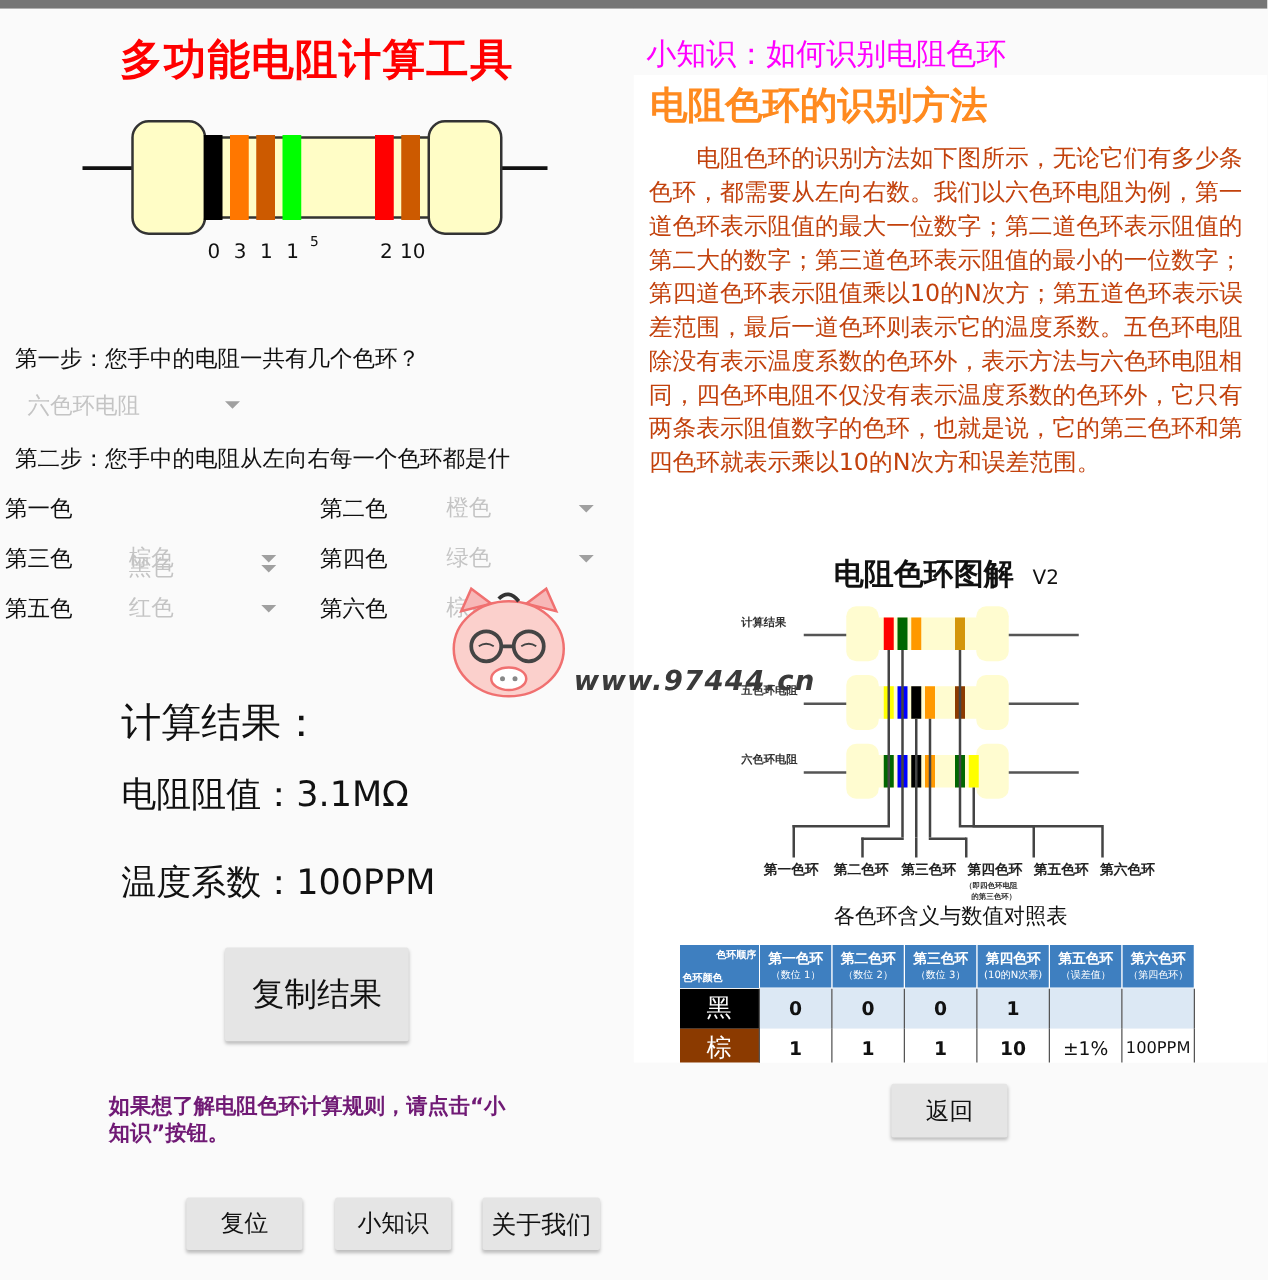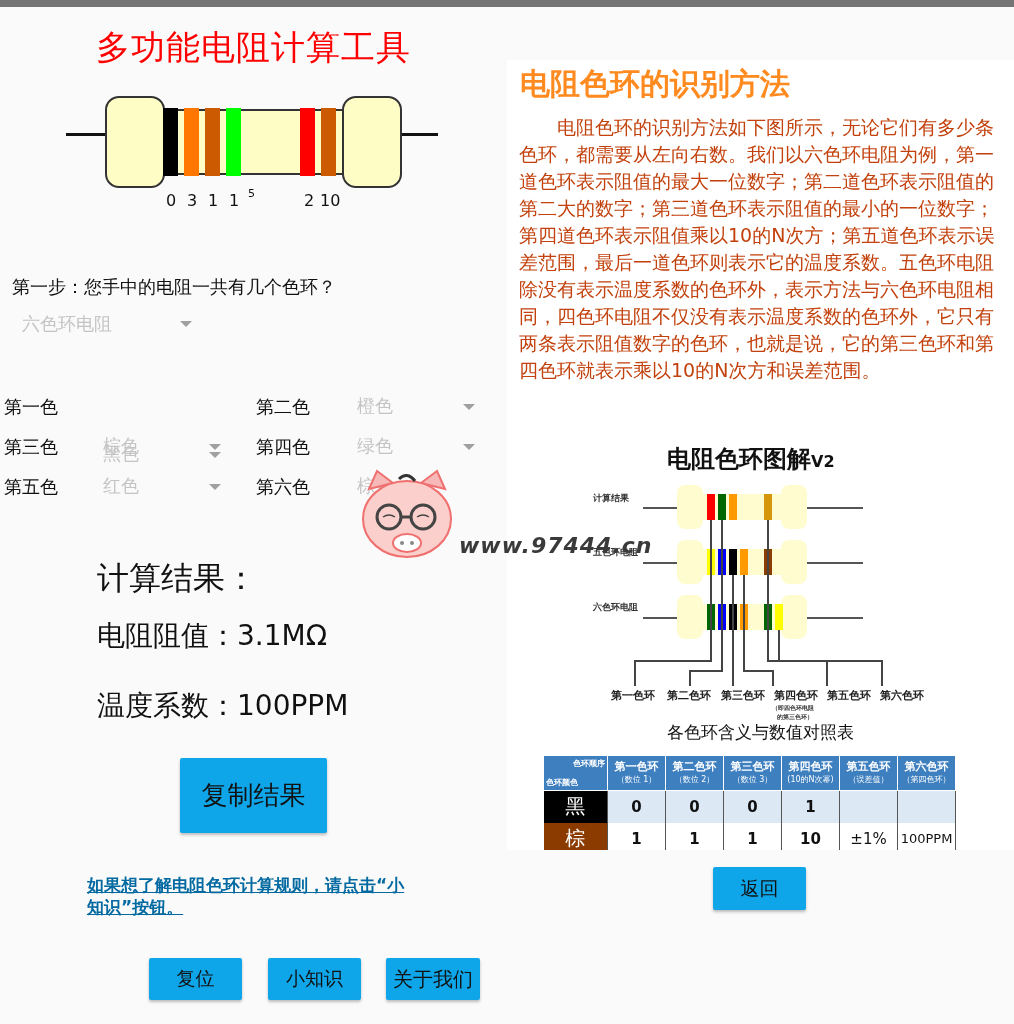--- a/index.html
+++ b/index.html
@@ -4,48 +4,48 @@
 <style>
   * { box-sizing: border-box; margin: 0; padding: 0; }
   html, body { width: 1014px; height: 1024px; overflow: hidden; background: #fafafa; }
   body { font-family: "DejaVu Sans", "Liberation Sans", sans-serif; color: #111; position: relative; }
   .statusbar { position: absolute; left: 0; top: 0; width: 1014px; height: 7px; background: #757575; }
   .panel { position: absolute; top: 7px; height: 1017px; background: #fafafa; }
   .left { left: 0; width: 507px; }
   .right { left: 507px; width: 507px; }
 
   
-  .app-title { position: absolute; left: 0; width: 507px; top: 18px; text-align: center; font-size: 34px; font-weight: normal; color: #ff0000; letter-spacing: 1px; }
+  .app-title { position: absolute; left: 0; width: 507px; top: 18px; text-align: center; font-size: 34px; font-weight: bold; color: #ff0000; letter-spacing: 1px; }
   .resistor-wrap { position: absolute; left: 66px; top: 82px; width: 372px; height: 100px; }
   .lead { position: absolute; height: 3px; background: #111; top: 44px; }
   .cap { position: absolute; top: 7px; width: 60px; height: 92px; background: #fffdc6; border: 2px solid #333; border-radius: 14px; }
   .body-mid { position: absolute; top: 20px; height: 66px; background: #fffdc6; border-top: 2px solid #333; border-bottom: 2px solid #333; }
   .band { position: absolute; top: 19px; height: 68px; width: 15px; }
   .band-labels { position: absolute; top: 184px; left: 0; width: 507px; height: 20px; font-size: 16px; color: #111; }
   .band-labels span { position: absolute; }
   .band-labels sup { font-size: 11px; position: absolute; }
 
   .step { position: absolute; left: 12px; font-size: 18px; color: #111; white-space: nowrap; }
   .spinner { position: absolute; height: 30px; display: flex; align-items: center; font-size: 18px; color: #c4c4c4; }
   .spinner .arrow { position: absolute; width: 0; height: 0; border-left: 6px solid transparent; border-right: 6px solid transparent; border-top: 6px solid #a0a0a0; }
   .color-label { position: absolute; font-size: 18px; color: #111; }
 
   .result-title { position: absolute; left: 97px; top: 550px; font-size: 32px; color: #111; }
   .result-line { position: absolute; left: 97px; font-size: 28px; color: #111; white-space: nowrap; }
 
-  .btn { position: absolute; background: #0ea5e9; border-radius: 2px; box-shadow: 0 2px 3px rgba(0,0,0,0.25); display: flex; align-items: center; justify-content: center; color: #111; cursor: pointer; text-align: right; }
-  .hint { position: absolute; left: 87px; top: 867px; width: 330px; font-size: 17px; line-height: 22px; color: #0369a1; font-weight: bold; text-decoration: underline; }
+  .btn { position: absolute; background: #e5e5e5; border-radius: 2px; box-shadow: 0 2px 3px rgba(0,0,0,0.25); display: flex; align-items: center; justify-content: center; color: #111; cursor: pointer; text-align: right; }
+  .hint { position: absolute; left: 87px; top: 867px; width: 330px; font-size: 17px; line-height: 22px; color: #701a75; font-weight: bold; }
 
   
   .tip-title { position: absolute; left: 10px; top: 20px; font-size: 24px; color: #ff00ff; }
   .article { position: absolute; left: 0; top: 53px; width: 507px; height: 790px; background: #ffffff; overflow: hidden; }
   .art-h { position: absolute; left: 13px; top: 4px; font-size: 30px; font-weight: bold; color: #ff8a1f; }
   .art-p { position: absolute; left: 12px; top: 54px; width: 480px; font-size: 19px; line-height: 27px; color: #c2410c; text-indent: 38px; }
   .diag-title { position: absolute; left: 160px; top: 383px; font-size: 24px; font-weight: bold; color: #111; }
-  .diag-title small { font-size: 16px; font-weight: bold; margin-left: 0; }
+  .diag-title small { font-size: 16px; font-weight: normal; margin-left: 15px; }
   .diagram { position: absolute; left: 90px; top: 420px; width: 340px; height: 230px; }
   .d-res { position: absolute; left: 80px; width: 130px; height: 44px; }
   .d-cap { position: absolute; top: 0; width: 26px; height: 44px; background: #fffcd0; border-radius: 8px; }
   .d-mid { position: absolute; top: 9px; left: 20px; width: 90px; height: 26px; background: #fffcd0; }
   .d-band { position: absolute; top: 9px; width: 8px; height: 26px; }
   .d-lead { position: absolute; height: 2px; background: #555; }
   .d-label { position: absolute; font-size: 9px; font-weight: bold; color: #333; }
   .d-vline { position: absolute; width: 2px; background: #444; }
   .d-hline { position: absolute; height: 2px; background: #444; }
   .ring-label { position: absolute; top: 208px; font-size: 11px; font-weight: bold; color: #222; white-space: nowrap; }
@@ -97,20 +97,21 @@
     <sup style="left:248px;top:-4px;">5</sup>
     <span style="left:304px;">2</span>
     <span style="left:320px;">10</span>
   </div>
 
   <div class="step" style="top:268px;">第一步：您手中的电阻一共有几个色环？</div>
   <div class="spinner" style="left:22px;top:302px;width:180px;">
     <span>六色环电阻</span>
     <span class="arrow" style="left:158px;top:12px;"></span>
   </div>
+  <div class="step" style="top:348px;">第二步：您手中的电阻从左向右每一个色环都是什</div>
 
   <div class="color-label" style="left:4px;top:388px;">第一色</div>
   <div class="spinner" style="left:103px;top:384px;width:126px;margin-top:48px;">
     <span>黑色</span>
     <span class="arrow" style="left:106px;top:13px;"></span>
   </div>
   <div class="color-label" style="left:256px;top:388px;">第二色</div>
   <div class="spinner" style="left:357px;top:384px;width:126px;">
     <span>橙色</span>
     <span class="arrow" style="left:106px;top:13px;"></span>
@@ -144,20 +145,21 @@
   <div class="btn" style="left:180px;top:751px;width:147px;height:75px;font-size:26px;">复制结果</div>
 
   <div class="hint">如果想了解电阻色环计算规则，请点击“小知识”按钮。</div>
 
   <div class="btn" style="left:149px;top:951px;width:93px;height:42px;font-size:19px;">复位</div>
   <div class="btn" style="left:268px;top:951px;width:93px;height:42px;font-size:19px;">小知识</div>
   <div class="btn" style="left:386px;top:951px;width:94px;height:42px;font-size:20px;">关于我们</div>
 </div>
 
 <div class="panel right">
+  <div class="tip-title">小知识：如何识别电阻色环</div>
 
   <div class="article">
     <div class="art-h">电阻色环的识别方法</div>
     <div class="art-p">电阻色环的识别方法如下图所示，无论它们有多少条色环，都需要从左向右数。我们以六色环电阻为例，第一道色环表示阻值的最大一位数字；第二道色环表示阻值的第二大的数字；第三道色环表示阻值的最小的一位数字；第四道色环表示阻值乘以10的N次方；第五道色环表示误差范围，最后一道色环则表示它的温度系数。五色环电阻除没有表示温度系数的色环外，表示方法与六色环电阻相同，四色环电阻不仅没有表示温度系数的色环外，它只有两条表示阻值数字的色环，也就是说，它的第三色环和第四色环就表示乘以10的N次方和误差范围。</div>
 
     <div class="diag-title">
       <span>电阻色环图解</span><small>V2</small>
     </div>
 
     <div class="diagram">

